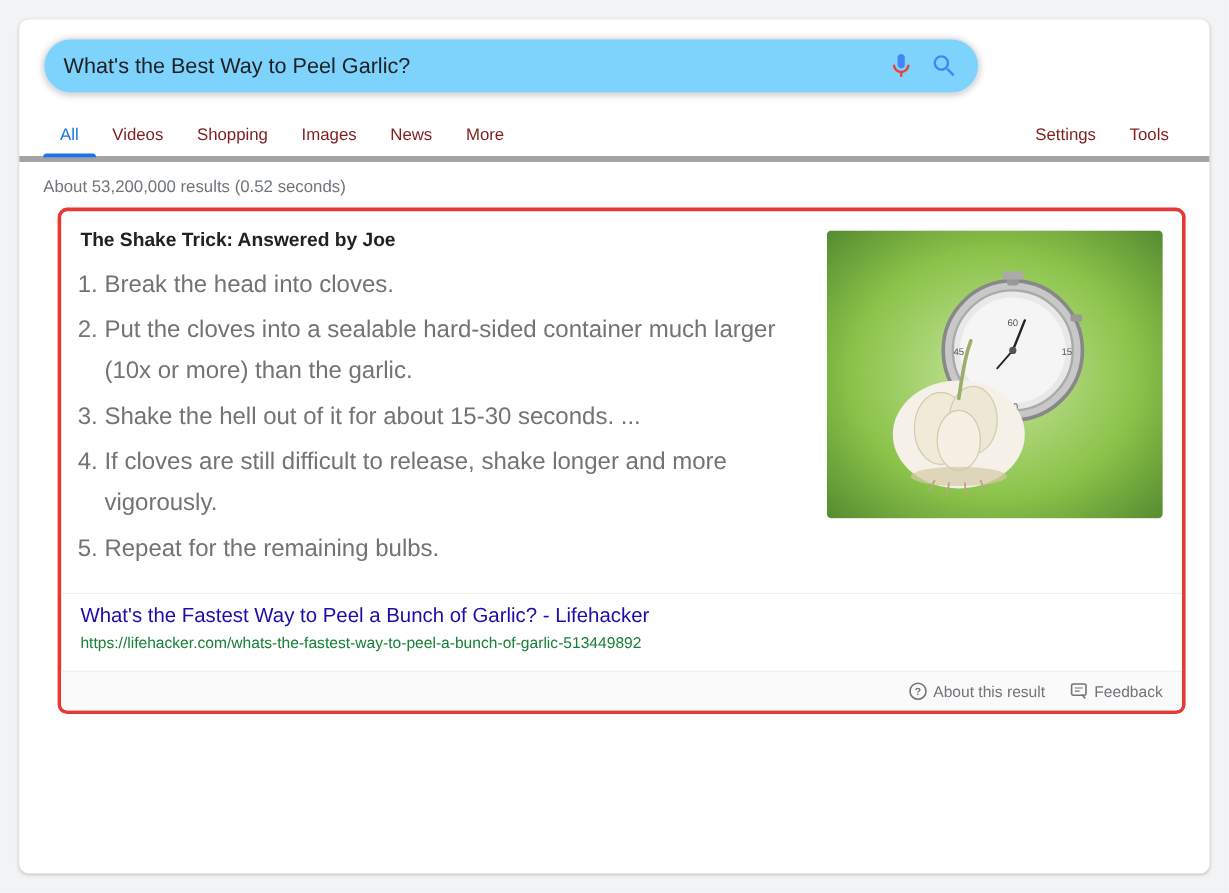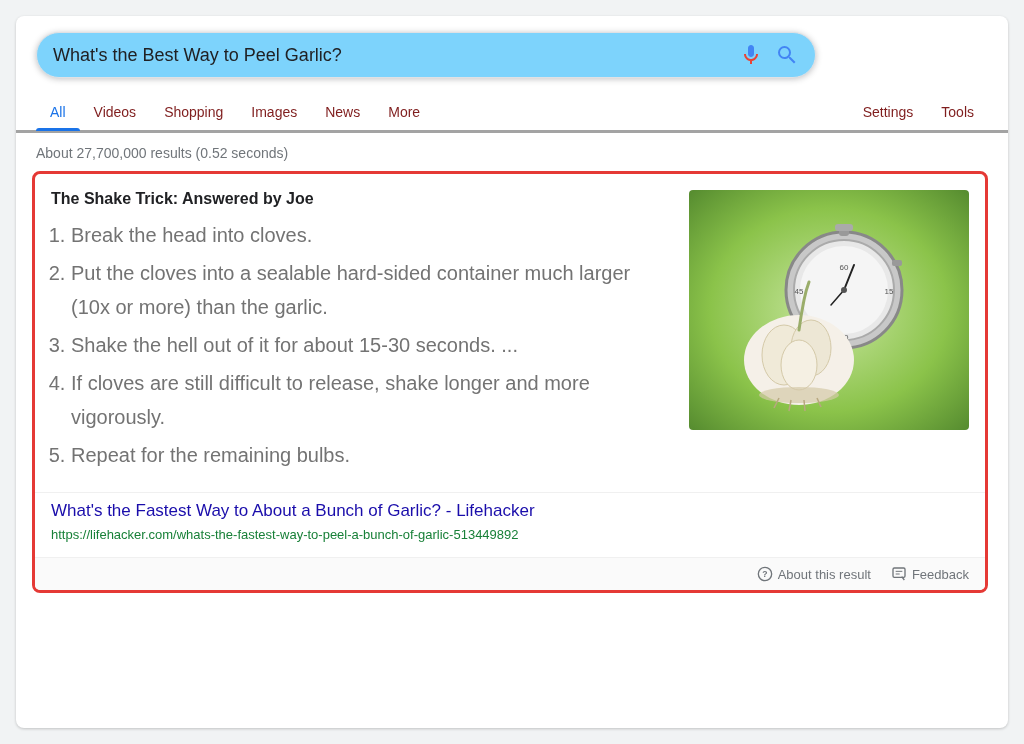--- a/index.html
+++ b/index.html
@@ -49,21 +49,21 @@
       cursor: pointer;
     }
     .search-submit-icon {
       cursor: pointer;
     }
     
     .tabs-container {
       display: flex;
       align-items: center;
       padding: 8px 20px 0 20px;
-      border-bottom: 3px solid #a3a3a3;
+      border-bottom: 5px solid #a3a3a3;
       margin-top: 8px;
     }
     .tab {
       padding: 10px 14px;
       font-size: 14px;
       color: #7f1d1d;
       cursor: pointer;
       position: relative;
       white-space: nowrap;
       text-decoration: none;
@@ -86,21 +86,21 @@
       display: flex;
     }
     
     .result-count {
       padding: 12px 20px 10px 20px;
       font-size: 14px;
       color: #70757a;
     }
     
     .result-card {
-      margin: 0 20px 16px 16px;
+      margin: 0 20px 16px 32px;
       border: 3px solid #e53935;
       border-radius: 8px;
       background: #fff;
       overflow: hidden;
     }
     .result-card-body {
       display: flex;
       padding: 16px;
       gap: 16px;
     }
@@ -214,21 +214,21 @@
     <a class="tab">Shopping</a>
     <a class="tab">Images</a>
     <a class="tab">News</a>
     <a class="tab">More</a>
     <div class="tabs-right">
       <a class="tab">Settings</a>
       <a class="tab">Tools</a>
     </div>
   </div>
 
-  <div class="result-count">About 27,700,000 results (0.52 seconds)</div>
+  <div class="result-count">About 53,200,000 results (0.52 seconds)</div>
 
   <div class="result-card">
     <div class="result-card-body">
 
       <div class="result-text-area">
         <div class="result-title">The Shake Trick: Answered by Joe</div>
         <ol class="result-list">
           <li>Break the head into cloves.</li>
           <li>Put the cloves into a sealable hard-sided container much larger (10x or more) than the <strong>garlic</strong>.</li>
           <li>Shake the hell out of it for about 15-30 seconds. ...</li>
@@ -272,21 +272,21 @@
             <line x1="80" y1="198" x2="75" y2="208" stroke="#b8a880" stroke-width="1.5"></line>
             <line x1="92" y1="200" x2="90" y2="211" stroke="#b8a880" stroke-width="1.5"></line>
             <line x1="105" y1="200" x2="106" y2="211" stroke="#b8a880" stroke-width="1.5"></line>
             <line x1="118" y1="198" x2="122" y2="207" stroke="#b8a880" stroke-width="1.5"></line>
           </svg>
         </div>
       </div>
     </div>
 
     <div class="result-link-area">
-      <a class="result-link-title">What's the Fastest Way to About a Bunch of Garlic? - Lifehacker</a>
+      <a class="result-link-title">What's the Fastest Way to Peel a Bunch of Garlic? - Lifehacker</a>
       <span class="result-link-url">https://lifehacker.com/whats-the-fastest-way-to-peel-a-bunch-of-garlic-513449892</span>
     </div>
 
     <div class="result-footer">
       <div class="result-footer-item">
         <svg width="16" height="16" viewBox="0 0 24 24">
           <circle cx="12" cy="12" r="10" fill="none" stroke="#70757a" stroke-width="2"></circle>
           <text x="12" y="17" text-anchor="middle" font-size="13" fill="#70757a" font-weight="bold">?</text>
         </svg>
         <span>About this result</span>

